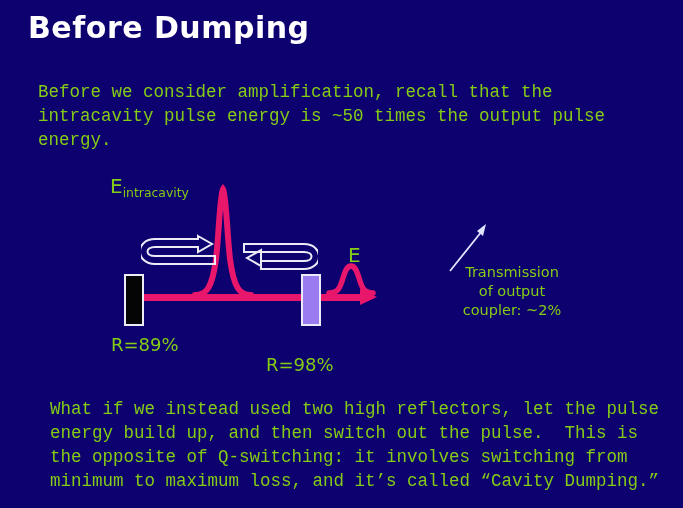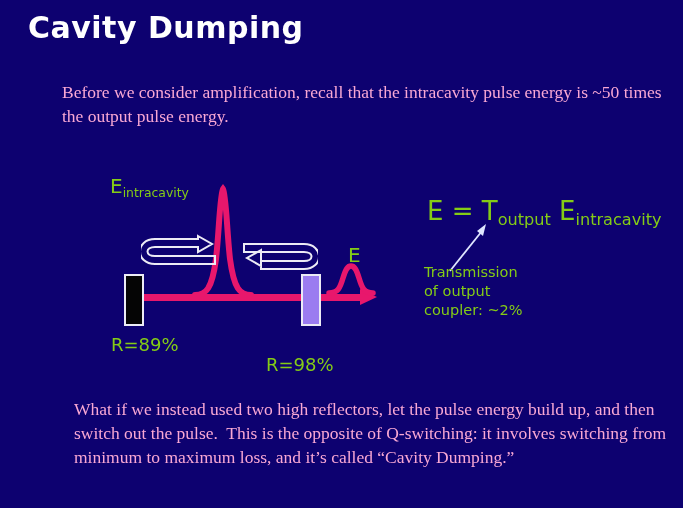--- a/index.html
+++ b/index.html
@@ -26,26 +26,25 @@
     font-size: 30px;
     font-weight: bold;
     color: #ffffff;
     letter-spacing: 0.5px;
     white-space: nowrap;
   }
 
   
   .body-text {
     position: absolute;
-    color: #f9a8d4;
-    font-family: Liberation Serif, serif;
+    color: #84cc16;
+    font-family: Liberation Mono, monospace;
     font-size: 17.5px;
     line-height: 24px;
     white-space: pre-wrap;
-    margin-left: 24px;
   }
   #para-top {
     left: 38px;
     top: 80px;
     width: 618px;
   }
   #para-bottom {
     left: 50px;
     top: 397px;
     width: 614px;
@@ -90,20 +89,21 @@
     top: 334px;
     font-size: 18px;
     margin-top: 20px;
   }
   #annot-transmission {
     left: 424px;
     top: 263px;
     width: 176px;
     font-size: 14.5px;
     line-height: 19px;
+    text-align: center;
     white-space: pre-line;
   }
 
   
   #cavity-axis {
     position: absolute;
     left: 143px;
     top: 294px;
     width: 222px;
     height: 7px;
@@ -147,21 +147,21 @@
   .cyc-arrow         { position: absolute; }
   #cyc-arrow-left    { left: 141px; top: 234px; }
   #cyc-arrow-right   { left: 240px; top: 240px; }
   #pointer-arrow     { position: absolute; left: 446px; top: 222px; }
 </style>
 </head>
 <body>
 
 <div id="slide">
 
-  <div id="title">Cavity Dumping</div>
+  <div id="title">Before Dumping</div>
 
   <div class="body-text" id="para-top">Before we consider amplification, recall that the intracavity pulse energy is ~50 times the output pulse energy.</div>
 
   <div>
 
     <div class="orange" id="lbl-e-intracavity">
       <span>E</span><span class="sub">intracavity</span>
     </div>
 
     <svg class="pulse-svg" id="pulse-intracavity" width="62" height="112" viewBox="0 0 62 112">
@@ -189,23 +189,20 @@
       <path d="M3 31 C 12 31, 14 26, 17 16 C 20 6, 22 4, 25 4
                C 28 4, 30 6, 33 16 C 36 26, 38 31, 47 31" fill="none" stroke="#e8176c" stroke-width="5.5" stroke-linecap="round"></path>
     </svg>
 
     <div class="orange" id="lbl-e-out">E</div>
 
     <div class="orange" id="lbl-r-left">R=89%</div>
     <div class="orange" id="lbl-r-right">R=98%</div>
   </div>
 
-  <div class="orange" id="equation">
-    <span>E = T</span><span class="sub">output</span><span> E</span><span class="sub">intracavity</span>
-  </div>
 
   <svg id="pointer-arrow" width="46" height="52" viewBox="0 0 46 52">
     <line x1="4" y1="49" x2="36" y2="9" stroke="#dfe6ff" stroke-width="1.8"></line>
     <path d="M40 2 L37 14 L31 9 Z" fill="#dfe6ff"></path>
   </svg>
 
   <div class="orange" id="annot-transmission">Transmission
 of output
 coupler: ~2%</div>
 

